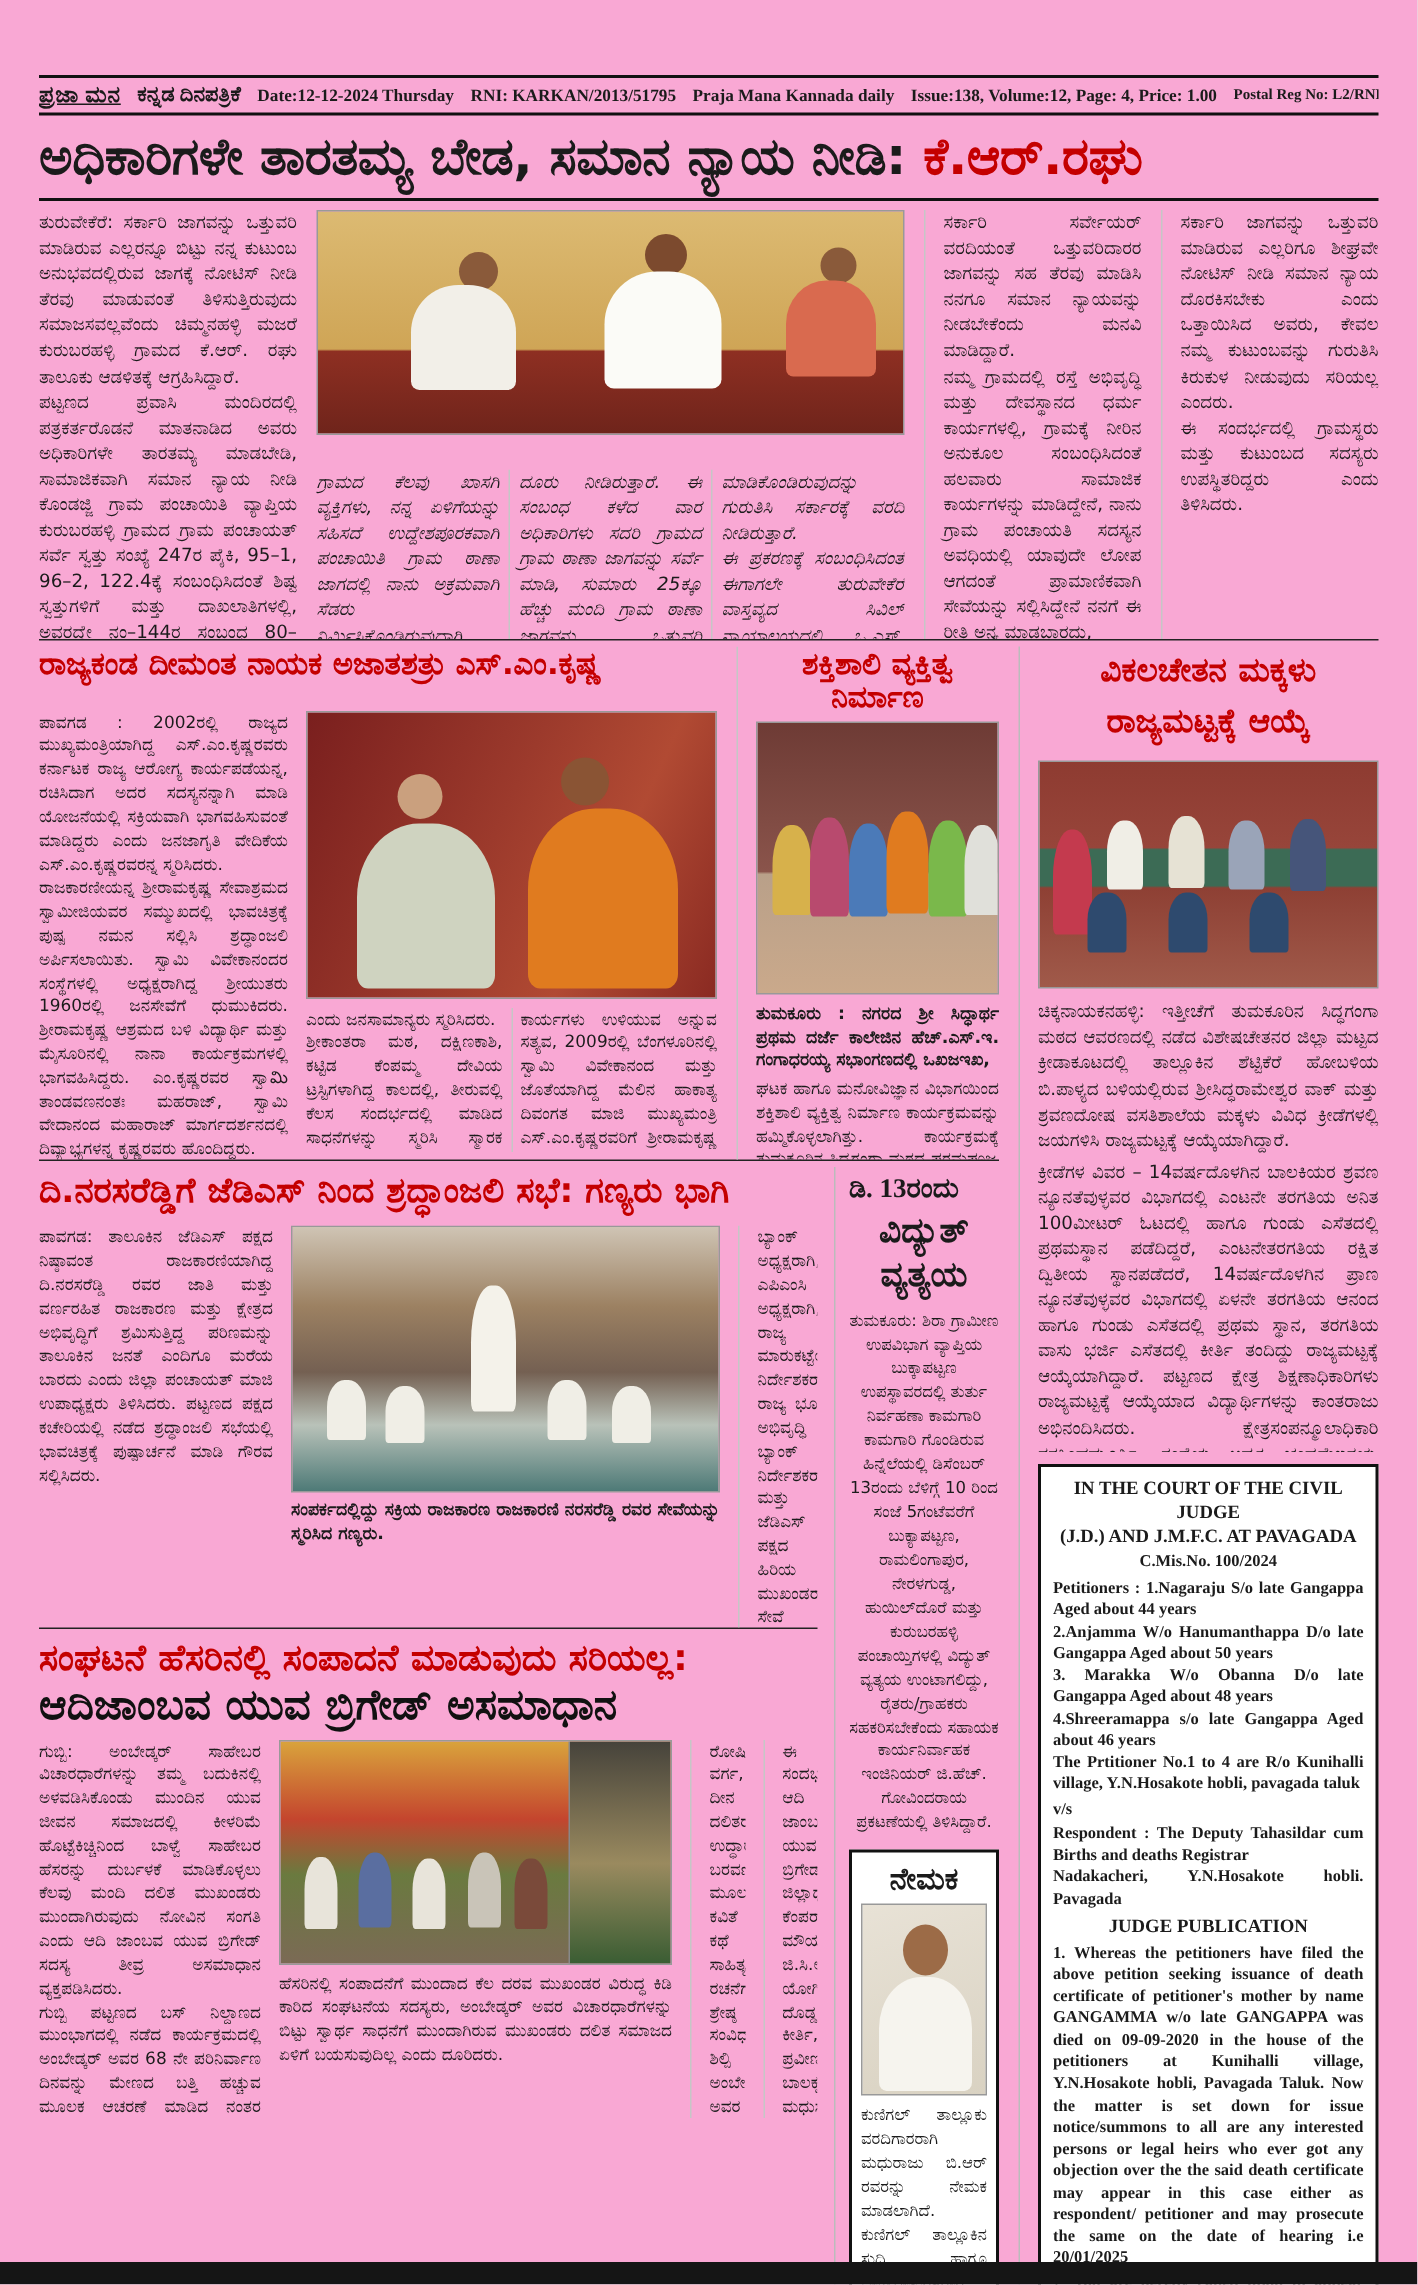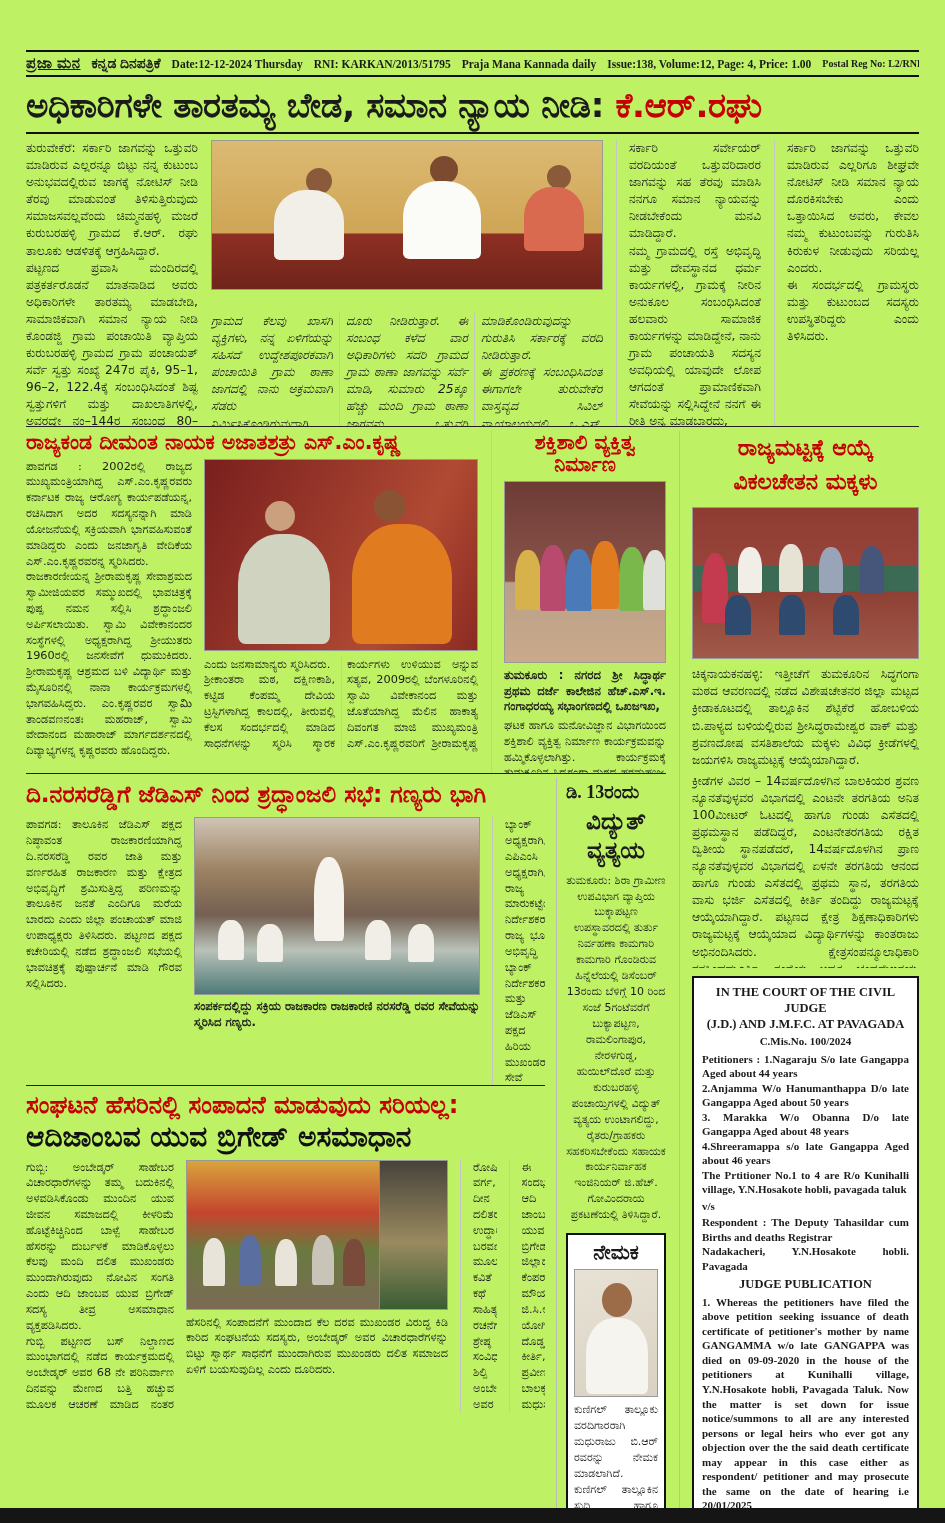--- a/index.html
+++ b/index.html
@@ -1,18 +1,18 @@
 <!DOCTYPE html>
 <html><head>
 <meta charset="utf-8">
 <style>
   * { margin:0; padding:0; box-sizing:border-box; }
   html,body { background:#e8e8e4; }
   .page {
-    width:945px; height:1523px; margin:0 auto; background:#bef264;
+    width:945px; height:1523px; margin:0 auto; background:#f9a8d4;
     font-family:"DejaVu Sans", sans-serif; color:#1b1b1b;
     padding:0 26px; position:relative; overflow:hidden;
   }
   .topspace { height:50px; }
   
   .mast {
     border-top:2px solid #111; border-bottom:2px solid #111;
     height:27px; display:flex; align-items:center; gap:11px;
     font-family:"Liberation Serif", serif; font-weight:bold; font-size:11.5px;
     white-space:nowrap; overflow:hidden;
@@ -42,21 +42,21 @@
   .ph4 { height:152px; background:linear-gradient(180deg,#8e3b31 0%,#97453a 38%,#3c6b55 39%,#3c6b55 55%,#8e4034 56%,#a05a4a 100%); }
   .ph5 { height:178px; background:linear-gradient(180deg,#cfc4b4 0%,#9c8162 30%,#746052 55%,#b9c2b9 75%,#4e7a77 100%); }
   .ph6 { height:150px; background:linear-gradient(180deg,#d9a33c 0%,#c4452e 35%,#6a7a3f 60%,#7b6a55 100%); }
   .ph7 { height:128px; background:linear-gradient(160deg,#e8e2d6 0%,#d9d2c2 100%); }
   .ph-cop { position:absolute; right:0; top:0; bottom:0; width:26%; background:linear-gradient(180deg,#46433b 0%,#9a8a5f 55%,#3a5d33 100%); border-left:1px solid #888; }
   
   .main { display:grid; grid-template-columns:1fr 240px; column-gap:13px; margin-top:4px; }
   .rightcol { border-left:1px solid #bbb; padding-left:12px; }
   
   .row2 { display:grid; grid-template-columns:452px 1fr; column-gap:13px; height:342px; overflow:hidden; }
-  .s2h { color:#c40000; font-size:20.5px; font-weight:800; line-height:1.1; margin-bottom:5px; }
+  .s2h { color:#c40000; font-size:20.5px; font-weight:800; line-height:1.1; margin-bottom:20px; }
   .s2body { display:grid; grid-template-columns:166px 1fr; column-gap:12px; height:300px; overflow:hidden; }
   .twocol { columns:2; column-gap:12px; column-rule:1px solid #c6c6c6; margin-top:6px; height:96px; overflow:hidden; }
   .s3 { border-left:1px solid #c6c6c6; padding-left:12px; overflow:hidden; }
   .s3h { color:#c40000; font-size:20px; font-weight:800; text-align:center; line-height:1.1; margin-bottom:6px; }
   .s3body { margin-top:5px; height:112px; overflow:hidden; }
   
   .row34 { display:grid; grid-template-columns:1fr 110px; column-gap:11px; margin-top:4px; }
   .s5h { color:#c40000; font-size:23px; font-weight:800; line-height:1.1; padding:4px 0 10px; }
   .s5body { display:grid; grid-template-columns:156px 286px 1fr; column-gap:12px; height:268px; overflow:hidden; }
   .s6 { margin-top:6px; }
@@ -225,22 +225,22 @@
             <div class="nemaka-txt">ಕುಣಿಗಲ್ ತಾಲ್ಲೂಕು ವರದಿಗಾರರಾಗಿ ಮಧುರಾಜು ಬಿ.ಆರ್ ರವರನ್ನು ನೇಮಕ ಮಾಡಲಾಗಿದೆ. ಕುಣಿಗಲ್ ತಾಲ್ಲೂಕಿನ ಸುದ್ದಿ ಹಾಗೂ ಜಾಹೀರಾತುಗಳಿಗಾಗಿ ಸಂಪರ್ಕಿಸಿ.</div>
 
           </div>
         </div>
       </div>
     </div>
 
     <div class="rightcol">
       <div>
         <div class="s4h">
+          <span style="display:block;">ವಿಕಲಚೇತನ ಮಕ್ಕಳು</span>
           <span style="display:block;">ರಾಜ್ಯಮಟ್ಟಕ್ಕೆ ಆಯ್ಕೆ</span>
-          <span style="display:block;">ವಿಕಲಚೇತನ ಮಕ್ಕಳು</span>
         </div>
         <div class="photo ph4">
           <span class="pp" style="left:4%;top:30%;width:26px;height:70px;background:#c43a4e;"></span>
           <span class="pp" style="left:20%;top:26%;width:24px;height:46px;background:#f0eee6;"></span>
           <span class="pp" style="left:38%;top:24%;width:24px;height:48px;background:#e6e2d4;"></span>
           <span class="pp" style="left:56%;top:26%;width:24px;height:46px;background:#9aa4b8;"></span>
           <span class="pp" style="left:74%;top:25%;width:24px;height:48px;background:#46557a;"></span>
           <span class="pp" style="left:14%;top:58%;width:26px;height:40px;background:#2e4a6e;"></span>
           <span class="pp" style="left:38%;top:58%;width:26px;height:40px;background:#2e4a6e;"></span>
           <span class="pp" style="left:62%;top:58%;width:26px;height:40px;background:#2e4a6e;"></span>

